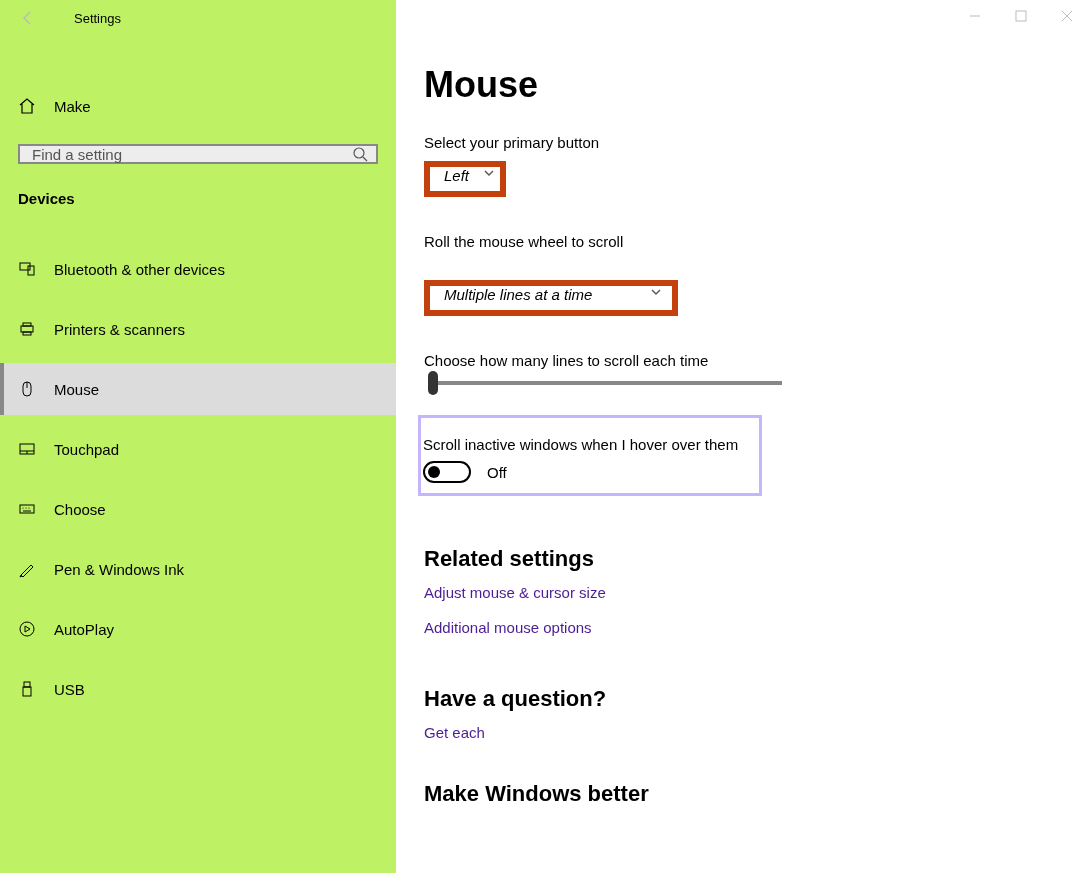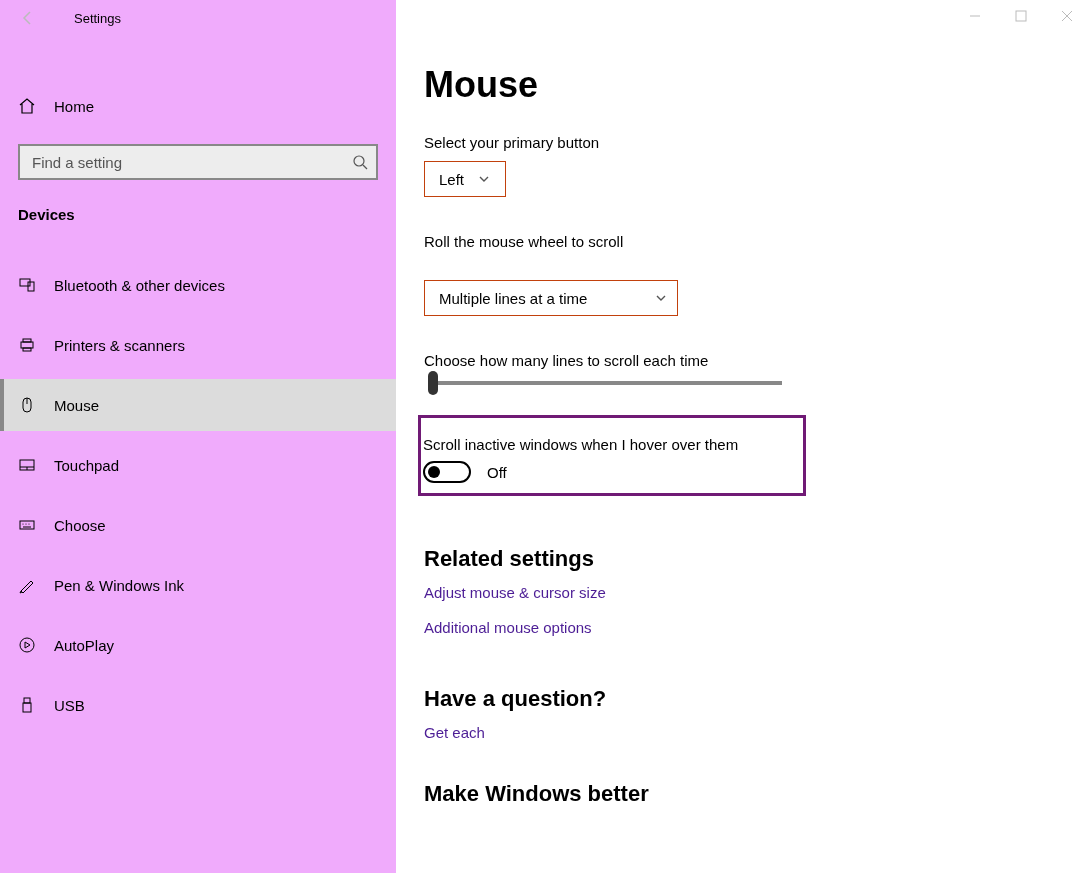--- a/index.html
+++ b/index.html
@@ -7,21 +7,21 @@
     margin: 0; padding: 0;
     width: 1090px; height: 873px;
     font-family: "Segoe UI", Arial, sans-serif;
     color: #000;
     background: #fff;
     overflow: hidden;
   }
   .window { display: flex; width: 100%; height: 100%; }
   .sidebar {
     width: 396px;
-    background: #f0abfc;
+    background: #bef264;
     display: flex;
     flex-direction: column;
     padding-top: 0;
   }
   .titlebar {
     display: flex;
     align-items: center;
     height: 36px;
     padding-left: 10px;
   }
@@ -49,21 +49,21 @@
     margin-top: 50px;
     height: 40px;
   }
   .home-row .icon { width: 22px; display:flex; align-items:center; }
   .home-row .label { margin-left: 14px; font-size: 15px; }
   .search-wrap { padding: 0 18px; margin-top: 18px; }
   .search-box {
     display: flex; align-items: center;
     border: 2px solid #888;
     background: #ededed;
-    height: 36px;
+    height: 20px;
     padding: 0 8px 0 10px;
   }
   .search-box input {
     flex: 1; border: none; background: transparent;
     font-size: 15px; outline: none; color:#555;
   }
   .search-box input::placeholder { color: #555; }
   .search-icon { color:#555; }
   .section-label {
     padding: 0 18px;
@@ -87,48 +87,49 @@
     padding-left: 14px;
   }
   .content {
     padding: 64px 28px 0 28px;
   }
   h1.page-title {
     font-size: 36px; font-weight: 600; margin: 0 0 28px 0;
   }
   .setting-label { font-size: 15px; margin-bottom: 10px; margin-top: 8px; }
   .select-box {
-    display: inline-flex; align-items: center;
-    border: 1px solid #c2410c;
+    display: inline-flex; 
+    border: 6px solid #c2410c;
     height: 36px;
     padding: 0 10px 0 14px;
     font-size: 15px;
     margin-bottom: 28px;
+    font-style: italic;
   }
   .select-box .chev { margin-left: 14px; }
   .wide-select { width: 254px; justify-content: space-between; margin-top: 20px;}
   .narrow-select { width: 82px; }
   .slider-track {
     position: relative;
     width: 350px; height: 4px;
     background: #888;
     margin: 12px 0 30px 8px;
   }
   .slider-thumb {
     position: absolute;
     left: -4px; top: -10px;
     width: 10px; height: 24px;
     background: #333;
     border-radius: 6px;
   }
   .highlight-box {
-    border: 3px solid #701a75;
+    border: 3px solid #c4b5fd;
     padding: 10px 10px 10px 2px;
     margin-left: -6px;
-    width: 388px;
+    width: 344px;
   }
   .toggle-row { display:flex; align-items:center; margin-top:8px;}
   .toggle {
     width: 48px; height: 22px;
     border: 2px solid #000;
     border-radius: 12px;
     position: relative;
     margin-right: 16px;
   }
   .toggle .knob {
@@ -158,21 +159,21 @@
       </span>
       <span class="title-text">Settings</span>
     </div>
 
     <div class="home-row">
       <span class="icon">
         <svg width="18" height="18" viewBox="0 0 18 18">
             <path d="M2 8 L9 2 L16 8 M4 7 V16 H14 V7" stroke="#000" stroke-width="1.2" fill="none"></path>
           </svg>
       </span>
-      <span class="label">Home</span>
+      <span class="label">Make</span>
     </div>
 
     <div class="search-wrap">
       <div class="search-box">
         <input type="text" placeholder="Find a setting" style="">
         <span class="search-icon">
           <svg width="16" height="16" viewBox="0 0 16 16">
               <circle cx="7" cy="7" r="5" stroke="#555" stroke-width="1.2" fill="none"></circle>
               <path d="M11 11 L15 15" stroke="#555" stroke-width="1.2"></path>
             </svg>

